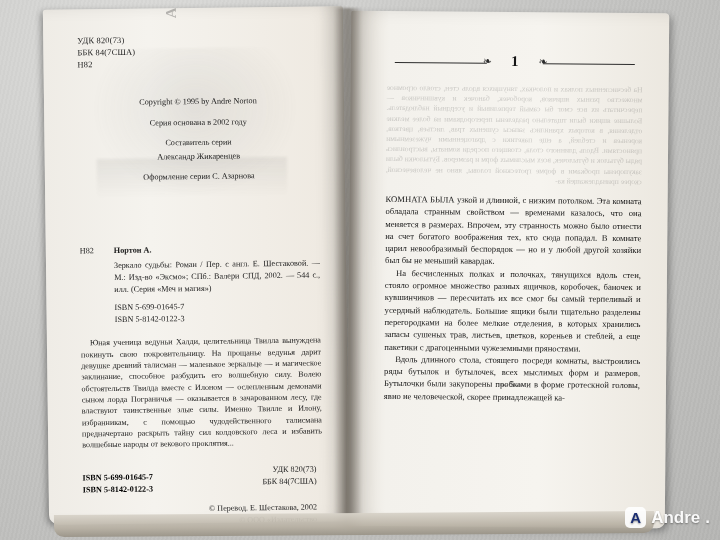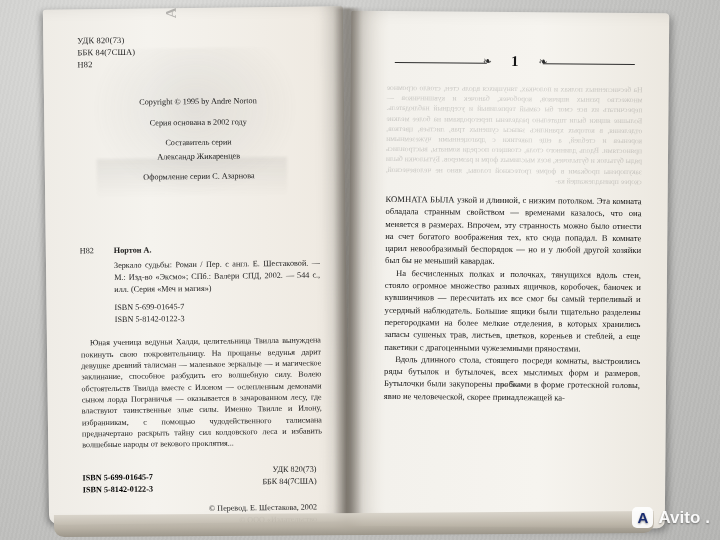--- a/index.html
+++ b/index.html
@@ -374,16 +374,16 @@
         <div class="folio">— 5 —</div>
       </div>
     </div>
 
     <div class="gutter"></div>
     <div class="edge-bottom"></div>
   </div>
 
   <div class="watermark">
     <span class="wm-logo">A</span>
-    <span>Avito</span>
+    <span>Andre</span>
     <span class="wm-dot">.</span>
   </div>
 </div>
 
 </body></html>

